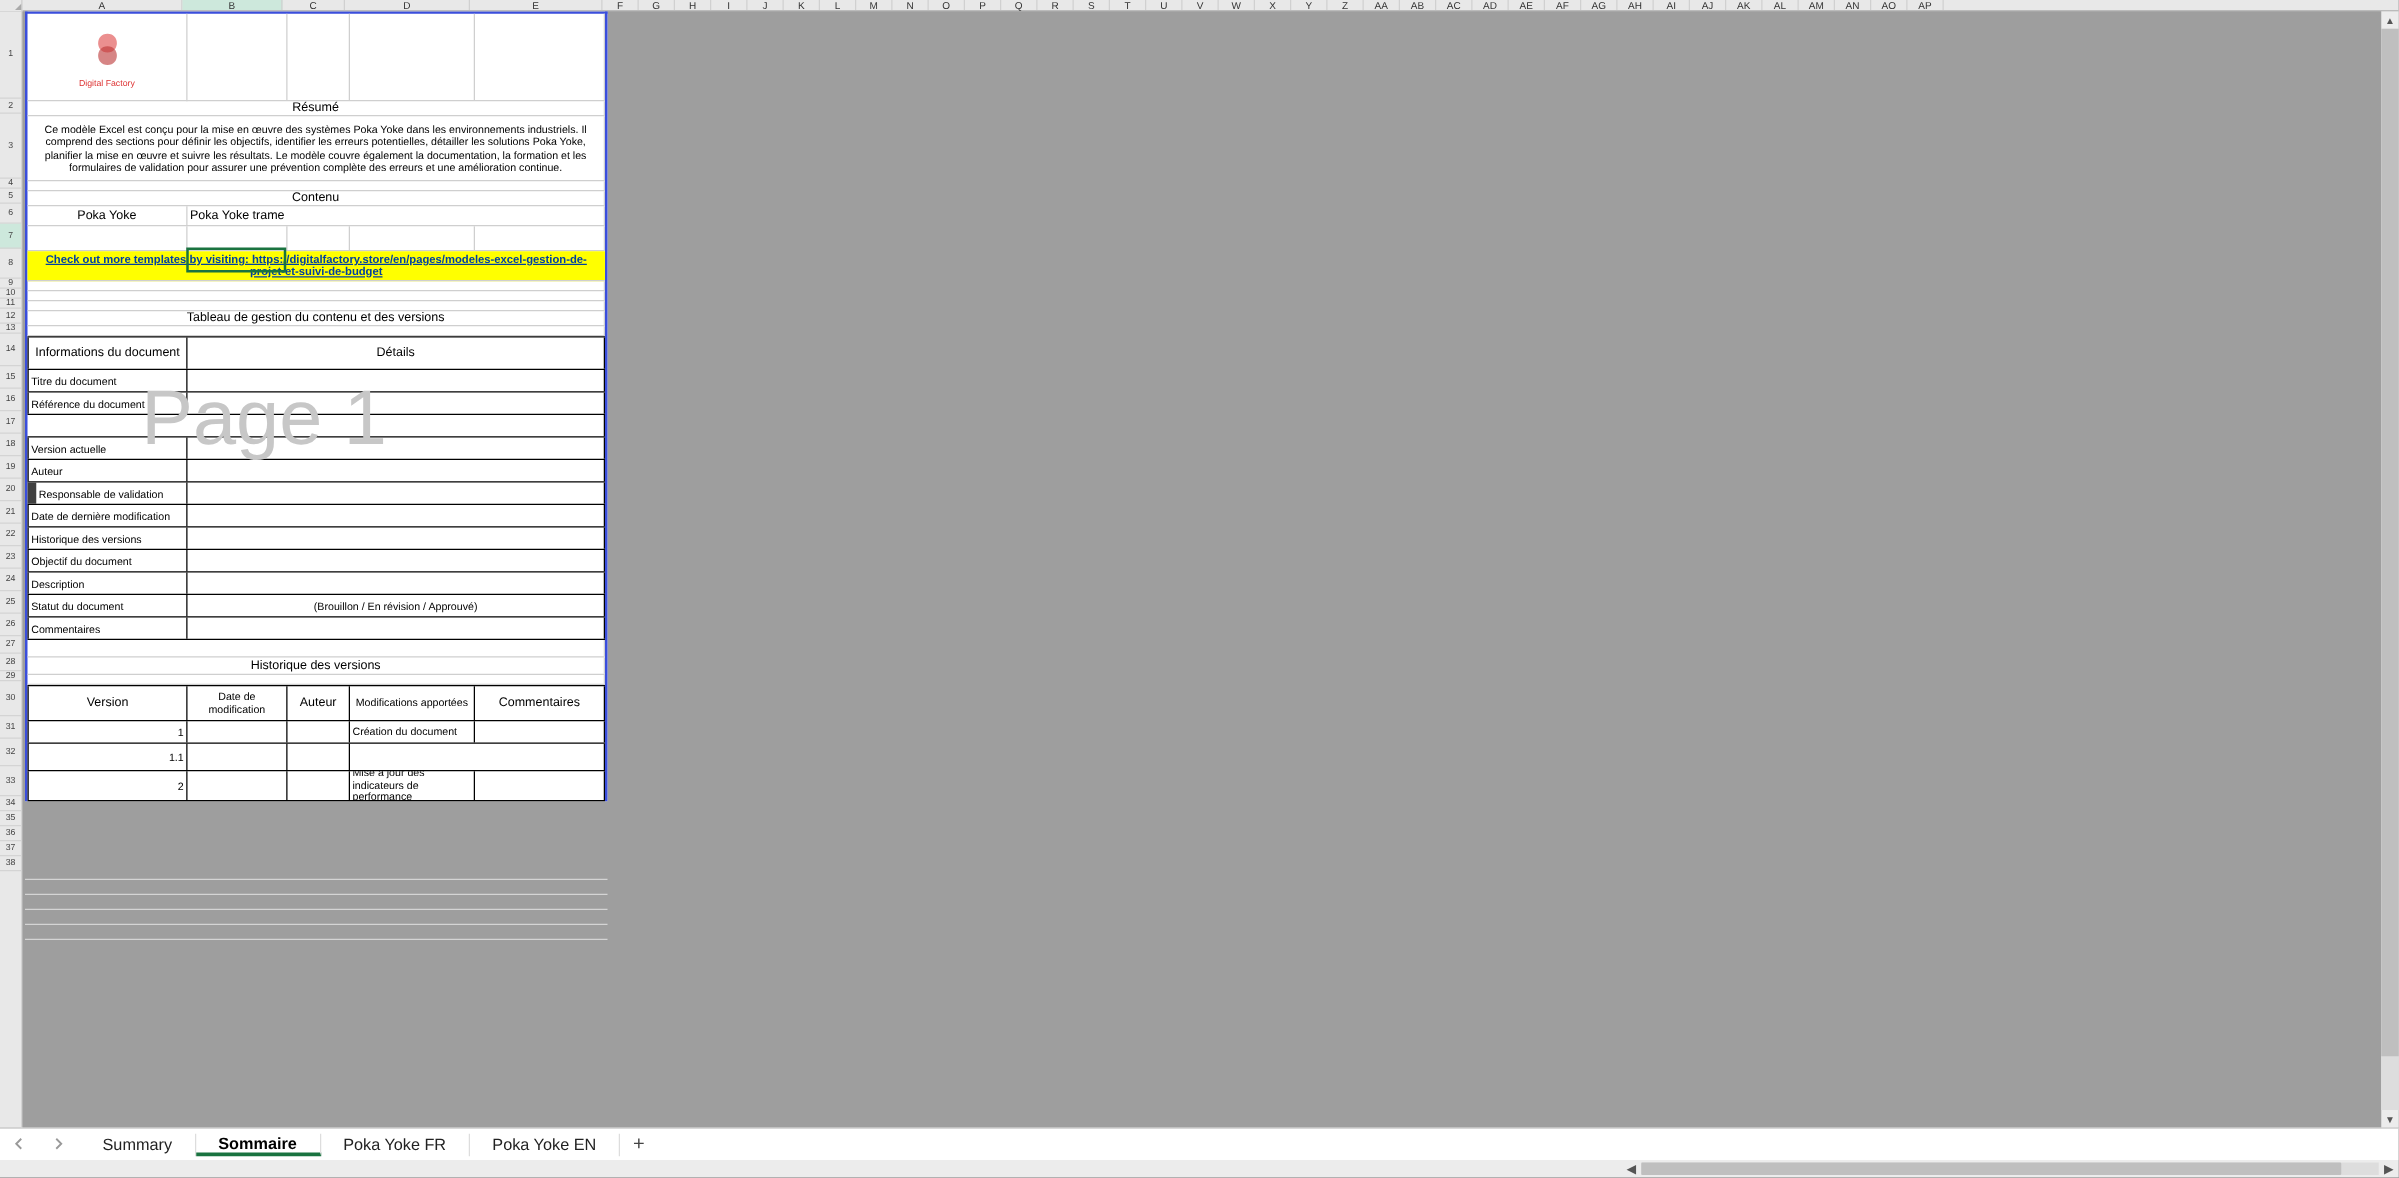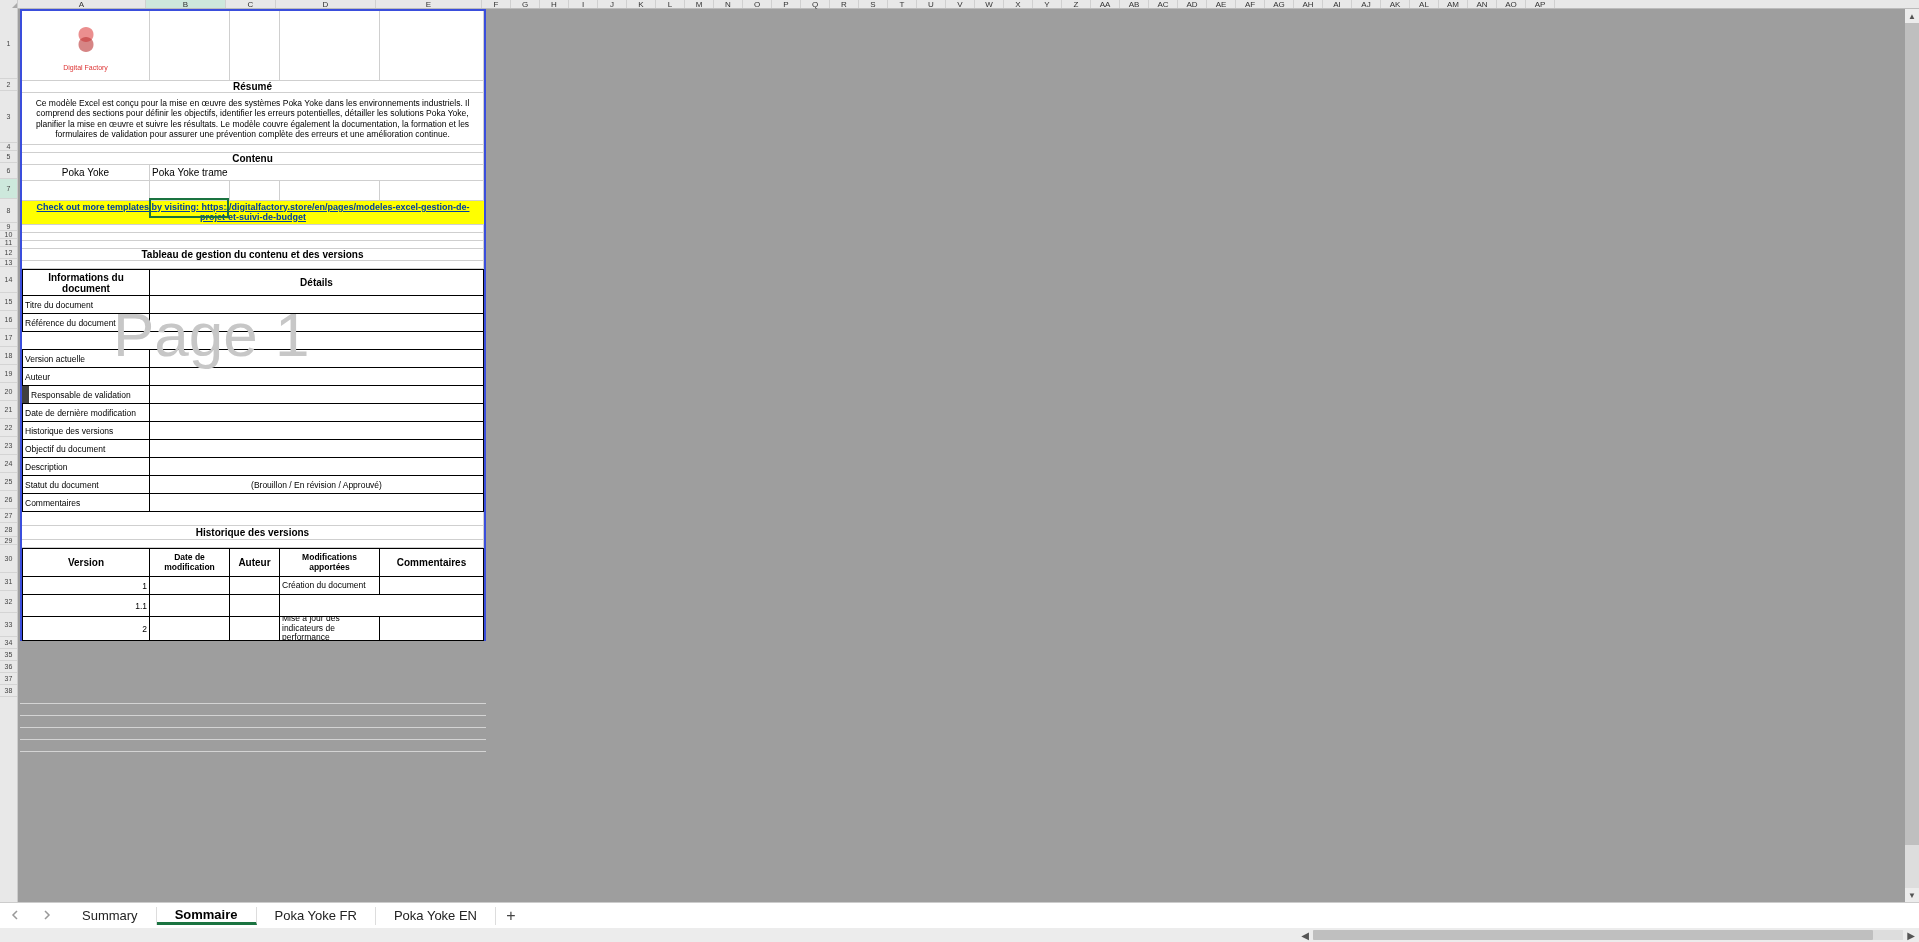--- a/index.html
+++ b/index.html
@@ -18,21 +18,21 @@
 
 .grid-wrap { flex:1; position:relative; background:#9e9e9e; overflow:hidden; }
 .grid { position:absolute; inset:0; overflow:hidden; }
 
 
 .page { position:absolute; left:2px; top:0; width:466px; background:#fff; border-left:2px solid #3a4edc; border-right:2px solid #3a4edc; border-top:2px solid #3a4edc; }
 .row { display:flex; border-bottom:1px solid #cfcfcf; }
 .cell { border-right:1px solid #cfcfcf; padding:0 2px; display:flex; align-items:center; overflow:hidden; }
 .cA { width:128px; } .cB { width:80px; } .cC { width:50px; } .cD { width:100px; } .cE { width:104px; flex:1; }
 .center { justify-content:center; text-align:center; }
-.bold { font-weight:bold; }
+.bold { font-weight:normal; }
 .logo-box { height:70px; }
 .logo { width:40px; height:40px; position:relative; }
 .logo svg { width:100%; height:100%; }
 .logo-text { font-size:7px; color:#d33; margin-top:2px; }
 
 .merged { width:462px; }
 .yellow { background:#ffff00; }
 .link { color:#0040a0; text-decoration:underline; font-weight:bold; font-size:9px; }
 
 .selected-cell { position:absolute; border:2px solid #1a7340; pointer-events:none; }

